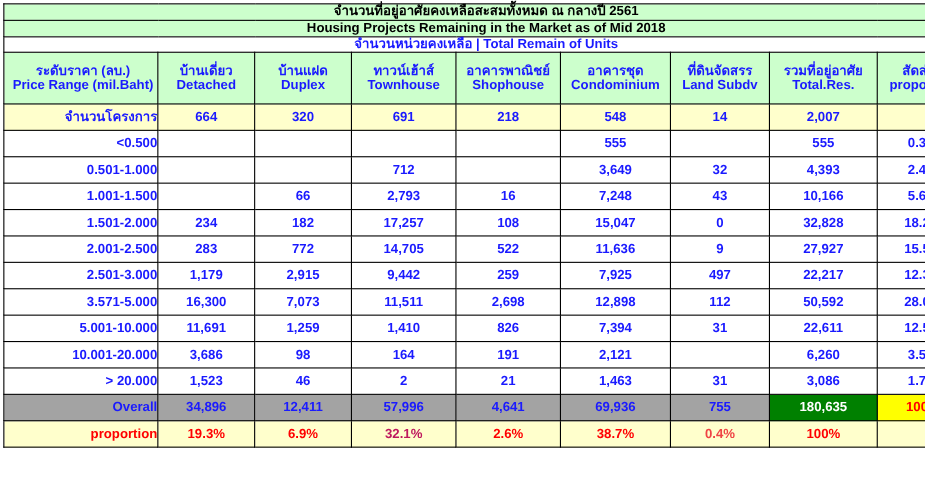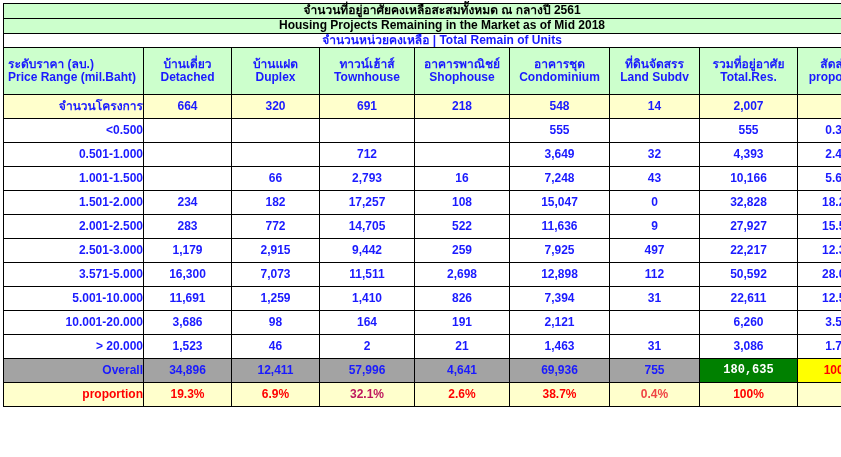--- a/index.html
+++ b/index.html
@@ -60,21 +60,21 @@
   .hdr {
     background: #ccffcc;
     color: #1a1aff;
     font-weight: bold;
     font-size: 12.5px;
     text-align: center;
     height: 46px;
   }
   .hdr .l1 { display:block; }
   .hdr .l2 { display:block; }
-  .hdr.left { text-align: left; padding-left: 4px; margin-top: 32px; }
+  .hdr.left { text-align: center; padding-left: 4px; margin-top: 32px; }
   
   .rowlabel {
     color: #1a1aff;
     font-weight: bold;
     text-align: right;
     padding-left: 4px;
     height: 23px;
   }
   .num {
     color: #1a1aff;
@@ -89,21 +89,20 @@
   }
   tr.projects td { background: #ffffcc; }
   tr.overall td { background: #a3a3a3; }
   tr.proportion td { background: #ffffcc; color: #ff0000; }
   tr.proportion td.rowlabel { color: #ff0000; }
   td.total-green {
     background: #008000 !important;
     color: #ffffff;
     font-weight: bold;
     text-align: center;
-    font-family: Liberation Mono, monospace;
   }
   td.pct-yellow {
     background: #ffff00 !important;
     color: #ff0000;
     font-weight: bold;
     text-align: center;
   }
 </style>
 </head>
 <body>

